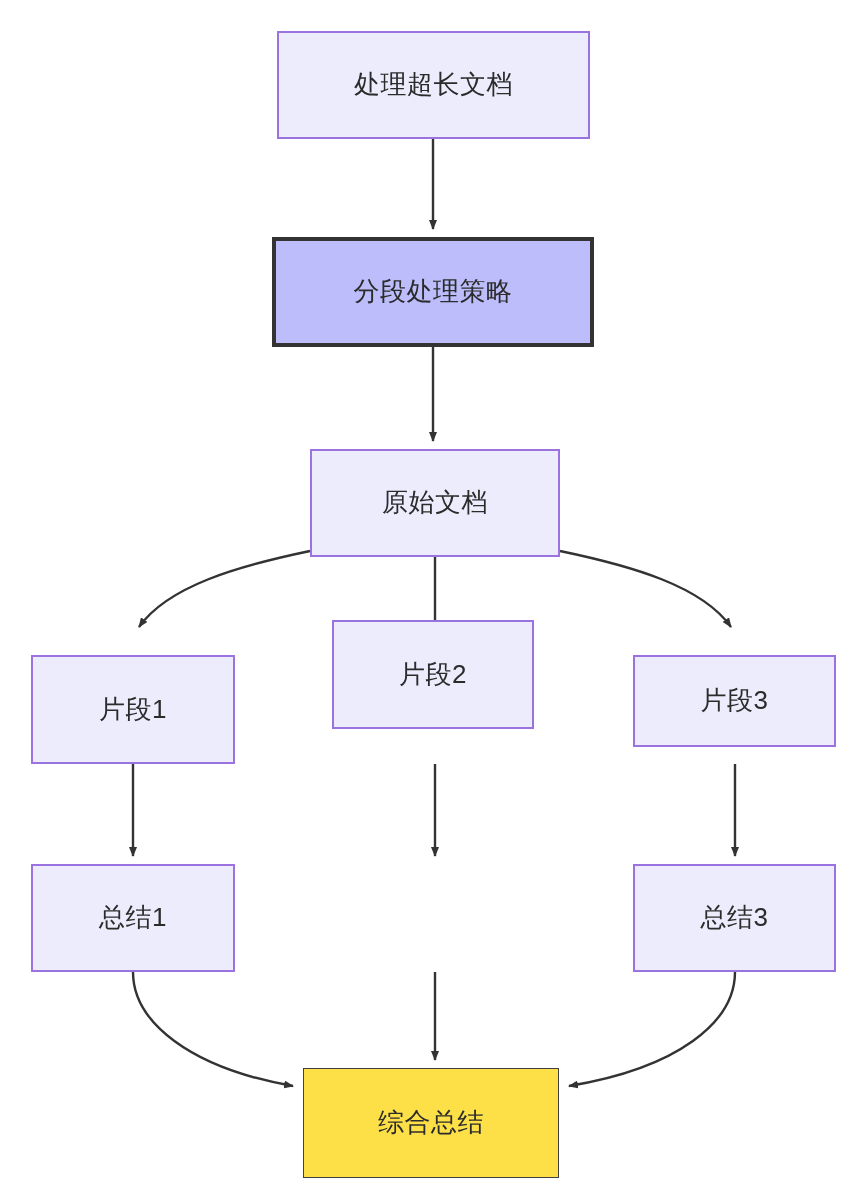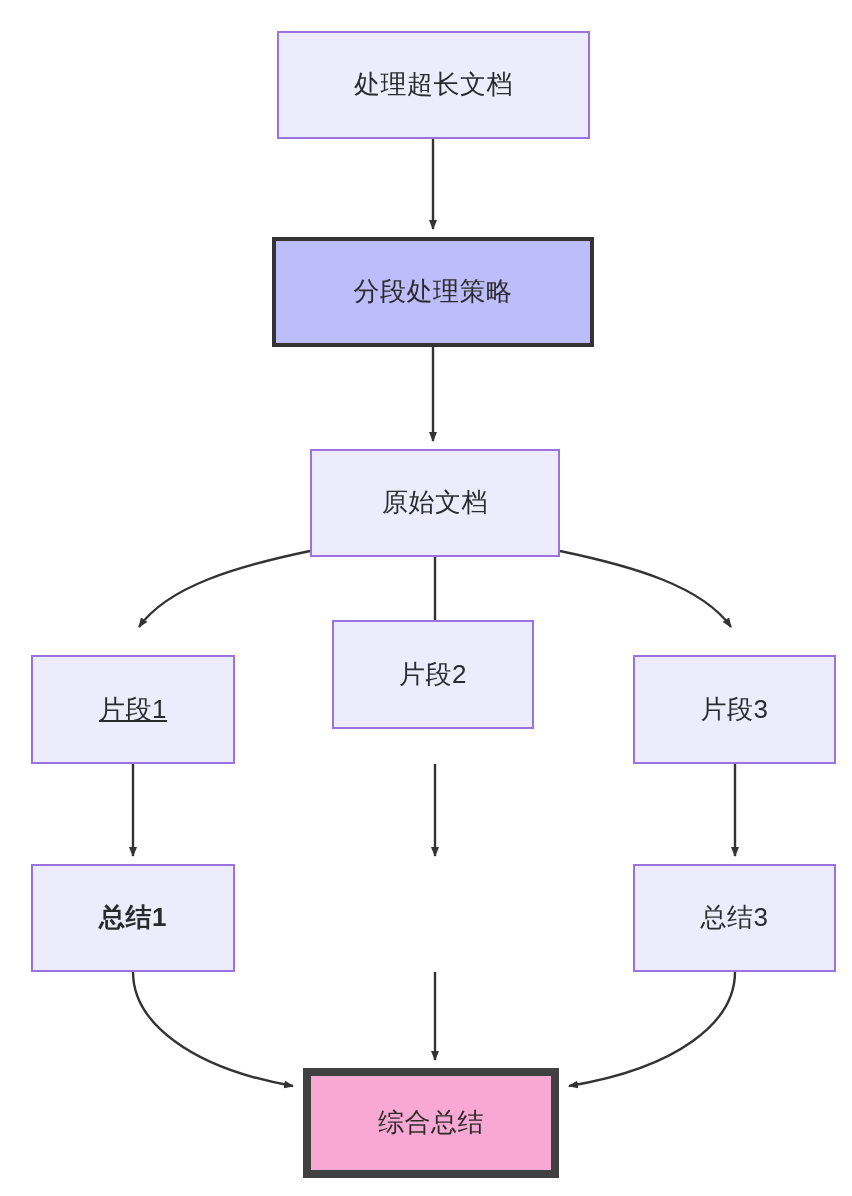--- a/index.html
+++ b/index.html
@@ -42,22 +42,22 @@
     font-size: 26px;
     line-height: 1.2;
     letter-spacing: 0.5px;
     white-space: nowrap;
   }
   .node.emphasis {
     background: #bcbdfa;
     border: 4px solid #333333;
   }
   .node.terminal {
-    background: #f9a8d4;
-    border: 8px solid #404040;
+    background: #fde047;
+    border: 1px solid #404040;
   }
   .node-label {
     display: block;
   }
 </style>
 </head>
 <body>
 
 <div id="diagram">
 
@@ -96,33 +96,33 @@
   </div>
 
   <div class="node emphasis" style="left:272px; top:237px; width:322px; height:110px;">
     <span class="node-label">分段处理策略</span>
   </div>
 
   <div class="node" style="left:310px; top:449px; width:250px; height:108px;">
     <span class="node-label">原始文档</span>
   </div>
 
-  <div class="node" style="left:31px; top:655px; width:204px; height:109px;text-decoration:underline;">
+  <div class="node" style="left:31px; top:655px; width:204px; height:109px;">
     <span class="node-label">片段1</span>
   </div>
 
   <div class="node" style="left:332px; top:620px; width:202px; height:109px;">
     <span class="node-label">片段2</span>
   </div>
 
-  <div class="node" style="left:633px; top:655px; width:203px; height:109px;justify-content:center;">
+  <div class="node" style="left:633px; top:655px; width:203px; height:92px;justify-content:center;">
     <span class="node-label">片段3</span>
   </div>
 
-  <div class="node" style="left:31px; top:864px; width:204px; height:108px;font-weight:bold;">
+  <div class="node" style="left:31px; top:864px; width:204px; height:108px;">
     <span class="node-label">总结1</span>
   </div>
 
 
   <div class="node" style="left:633px; top:864px; width:203px; height:108px;text-align:right;">
     <span class="node-label">总结3</span>
   </div>
 
   <div class="node terminal" style="left:303px; top:1068px; width:256px; height:110px;">
     <span class="node-label">综合总结</span>

